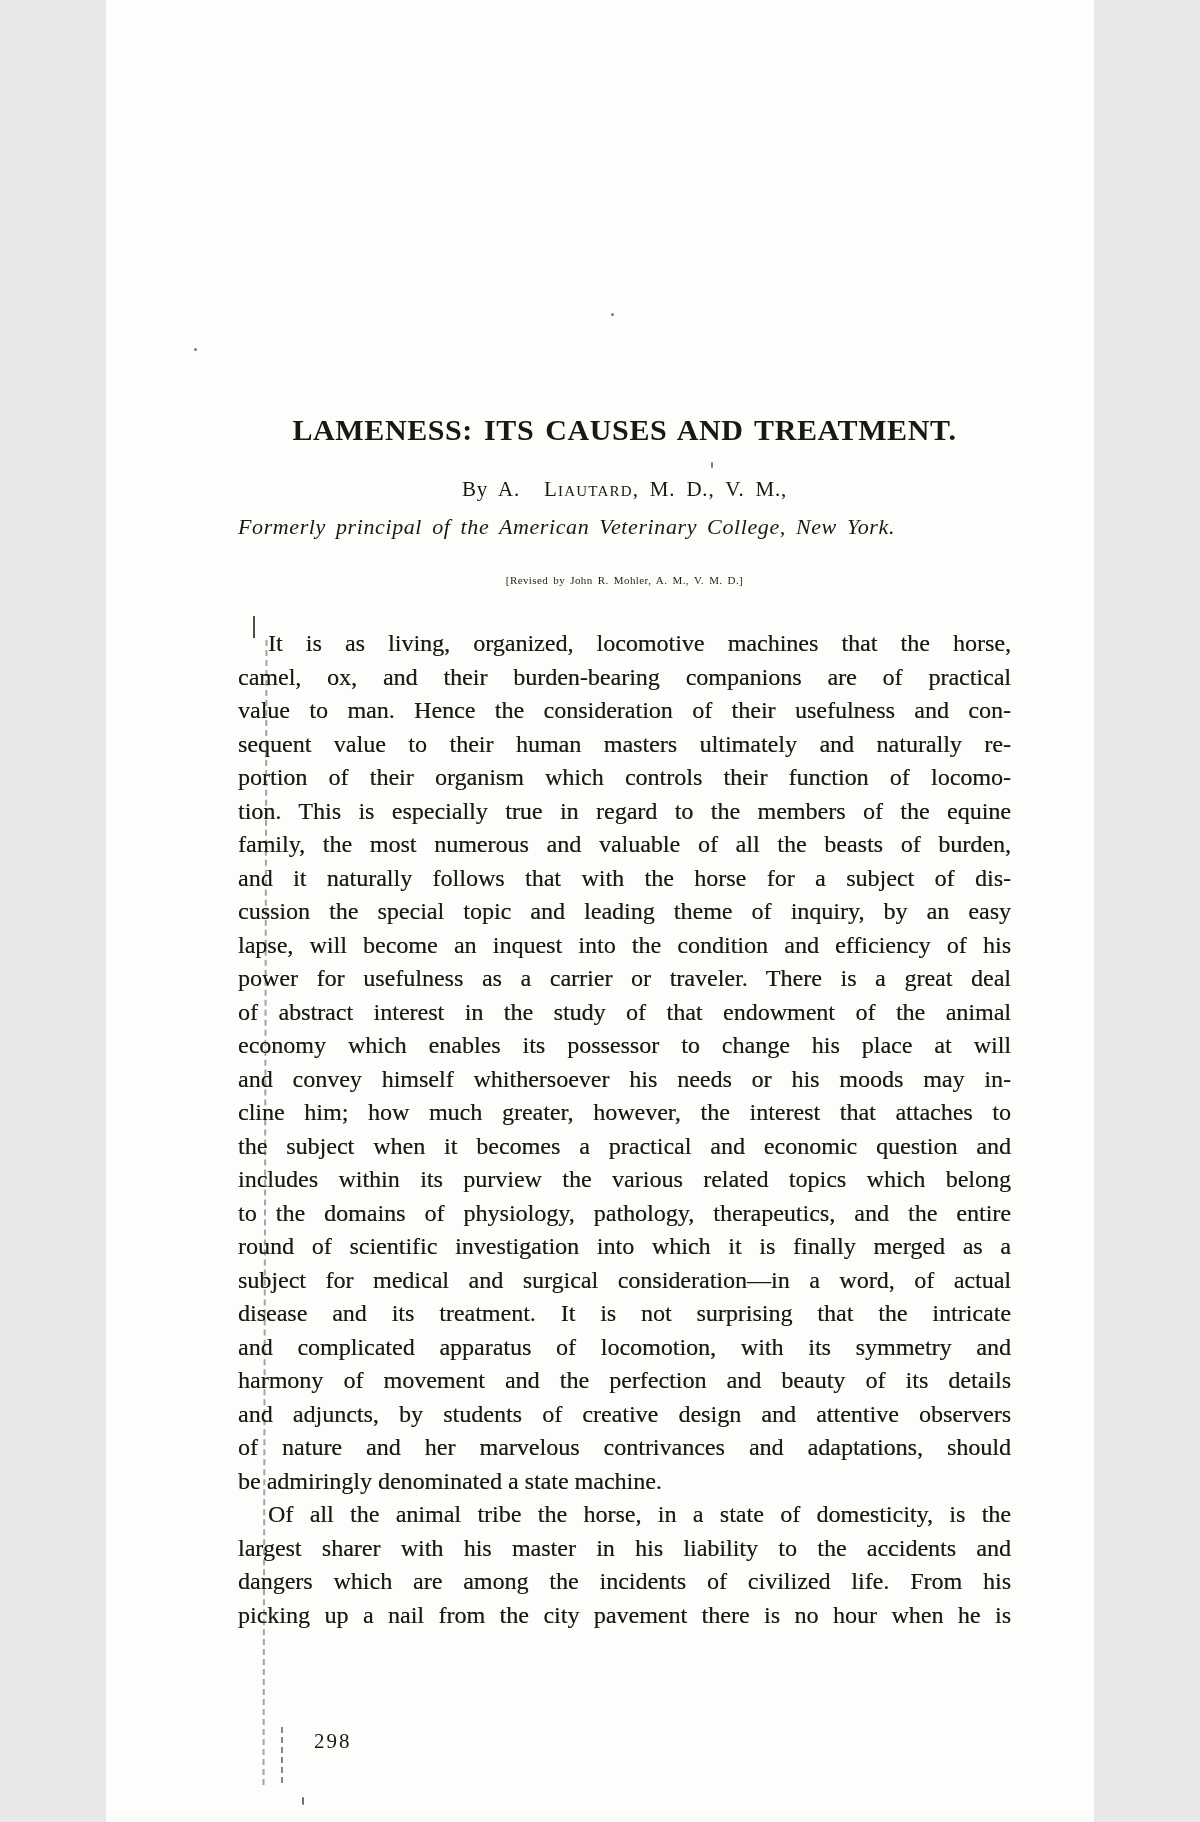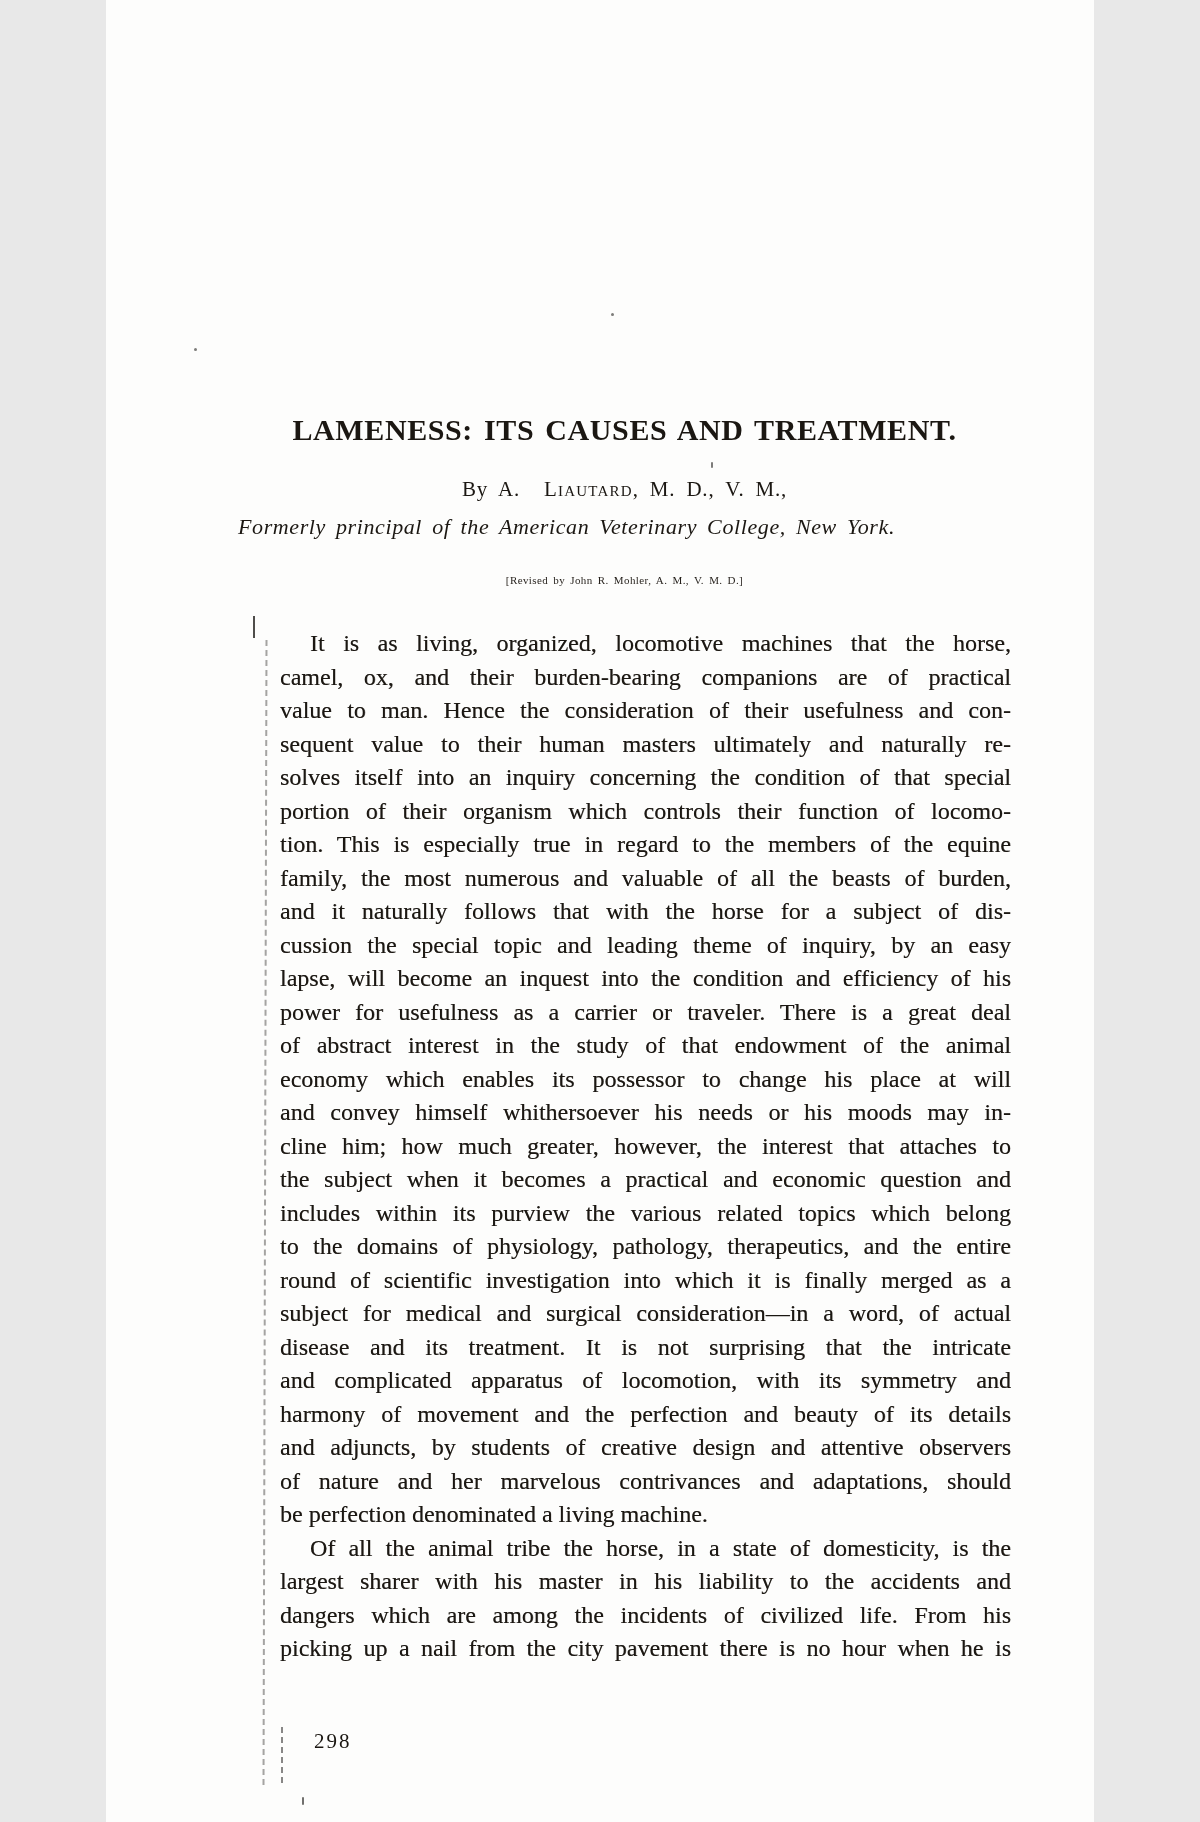--- a/index.html
+++ b/index.html
@@ -81,21 +81,20 @@
     width:773px;
     font-size:24px;
     line-height:33.5px;
     text-shadow:0.3px 0 0 rgba(27,23,18,0.55);
   }
   .paragraph{margin:0;}
   .line{
     text-align:justify;
     text-align-last:justify;
     white-space:nowrap;
-    margin-left:42px;
   }
   .line.first{text-indent:30px;}
   .line.no-stretch{text-align-last:left;white-space:normal;}
   .page-number{
     position:absolute;
     top:1729px;
     left:76px;
     font-size:21px;
     letter-spacing:2px;
   }
@@ -153,21 +152,20 @@
     <div class="affiliation">Formerly principal of the American Veterinary College, New York.</div>
 
     <div class="revision">[Revised by John R. Mohler, A. M., V. M. D.]</div>
 
     <div class="bodytext">
         <div class="paragraph">
           <div class="line first">It is as living, organized, locomotive machines that the horse,</div>
           <div class="line">camel, ox, and their burden-bearing companions are of practical</div>
           <div class="line">value to man. Hence the consideration of their usefulness and con-</div>
           <div class="line">sequent value to their human masters ultimately and naturally re-</div>
-          <div class="line">solves itself into an inquiry concerning the condition of that special</div>
           <div class="line">portion of their organism which controls their function of locomo-</div>
           <div class="line">tion. This is especially true in regard to the members of the equine</div>
           <div class="line">family, the most numerous and valuable of all the beasts of burden,</div>
           <div class="line">and it naturally follows that with the horse for a subject of dis-</div>
           <div class="line">cussion the special topic and leading theme of inquiry, by an easy</div>
           <div class="line">lapse, will become an inquest into the condition and efficiency of his</div>
           <div class="line">power for usefulness as a carrier or traveler. There is a great deal</div>
           <div class="line">of abstract interest in the study of that endowment of the animal</div>
           <div class="line">economy which enables its possessor to change his place at will</div>
           <div class="line">and convey himself whithersoever his needs or his moods may in-</div>
@@ -175,21 +173,21 @@
           <div class="line">the subject when it becomes a practical and economic question and</div>
           <div class="line">includes within its purview the various related topics which belong</div>
           <div class="line">to the domains of physiology, pathology, therapeutics, and the entire</div>
           <div class="line">round of scientific investigation into which it is finally merged as a</div>
           <div class="line">subject for medical and surgical consideration—in a word, of actual</div>
           <div class="line">disease and its treatment. It is not surprising that the intricate</div>
           <div class="line">and complicated apparatus of locomotion, with its symmetry and</div>
           <div class="line">harmony of movement and the perfection and beauty of its details</div>
           <div class="line">and adjuncts, by students of creative design and attentive observers</div>
           <div class="line">of nature and her marvelous contrivances and adaptations, should</div>
-          <div class="line no-stretch">be perfection denominated a living machine.</div>
+          <div class="line no-stretch">be admiringly denominated a state machine.</div>
         </div>
         <div class="paragraph">
           <div class="line first">Of all the animal tribe the horse, in a state of domesticity, is the</div>
           <div class="line">largest sharer with his master in his liability to the accidents and</div>
           <div class="line">dangers which are among the incidents of civilized life. From his</div>
           <div class="line">picking up a nail from the city pavement there is no hour when he is</div>
         </div>
       </div>
 
     <div class="page-number">298</div>

